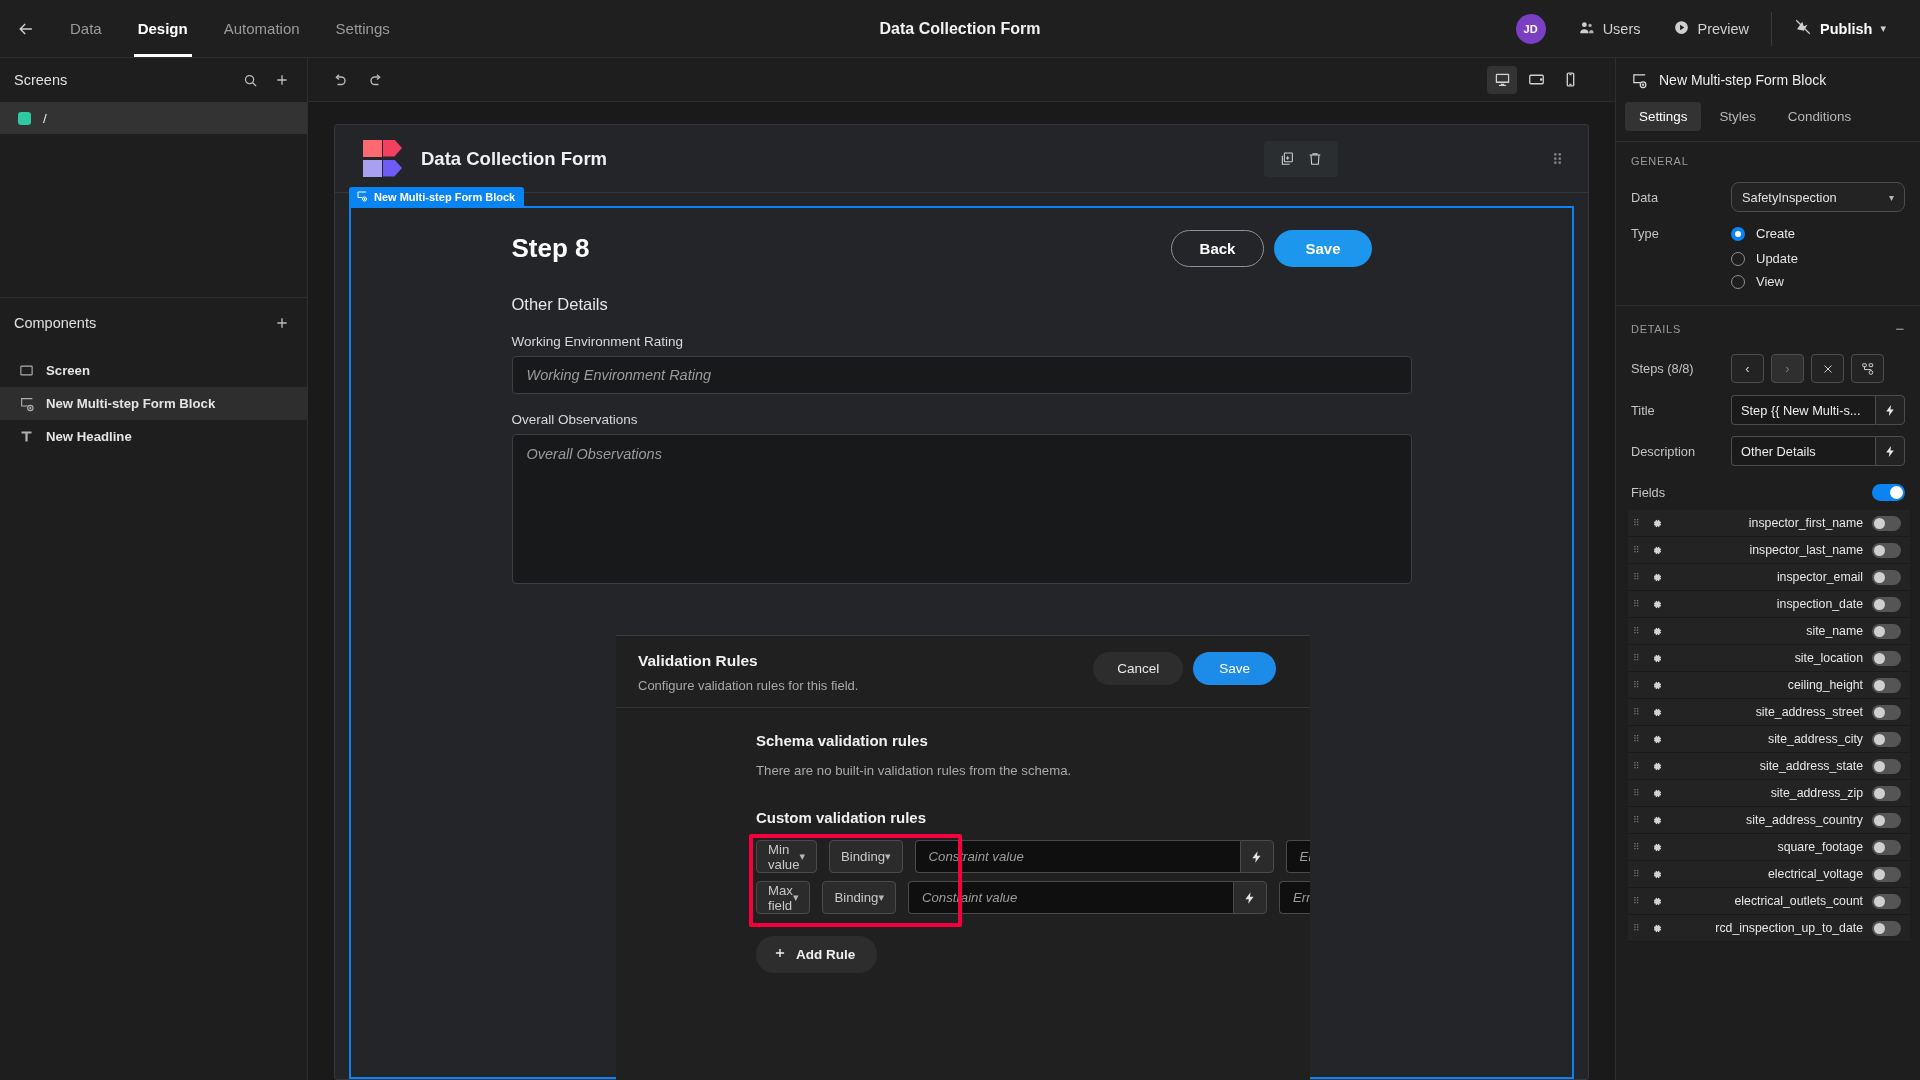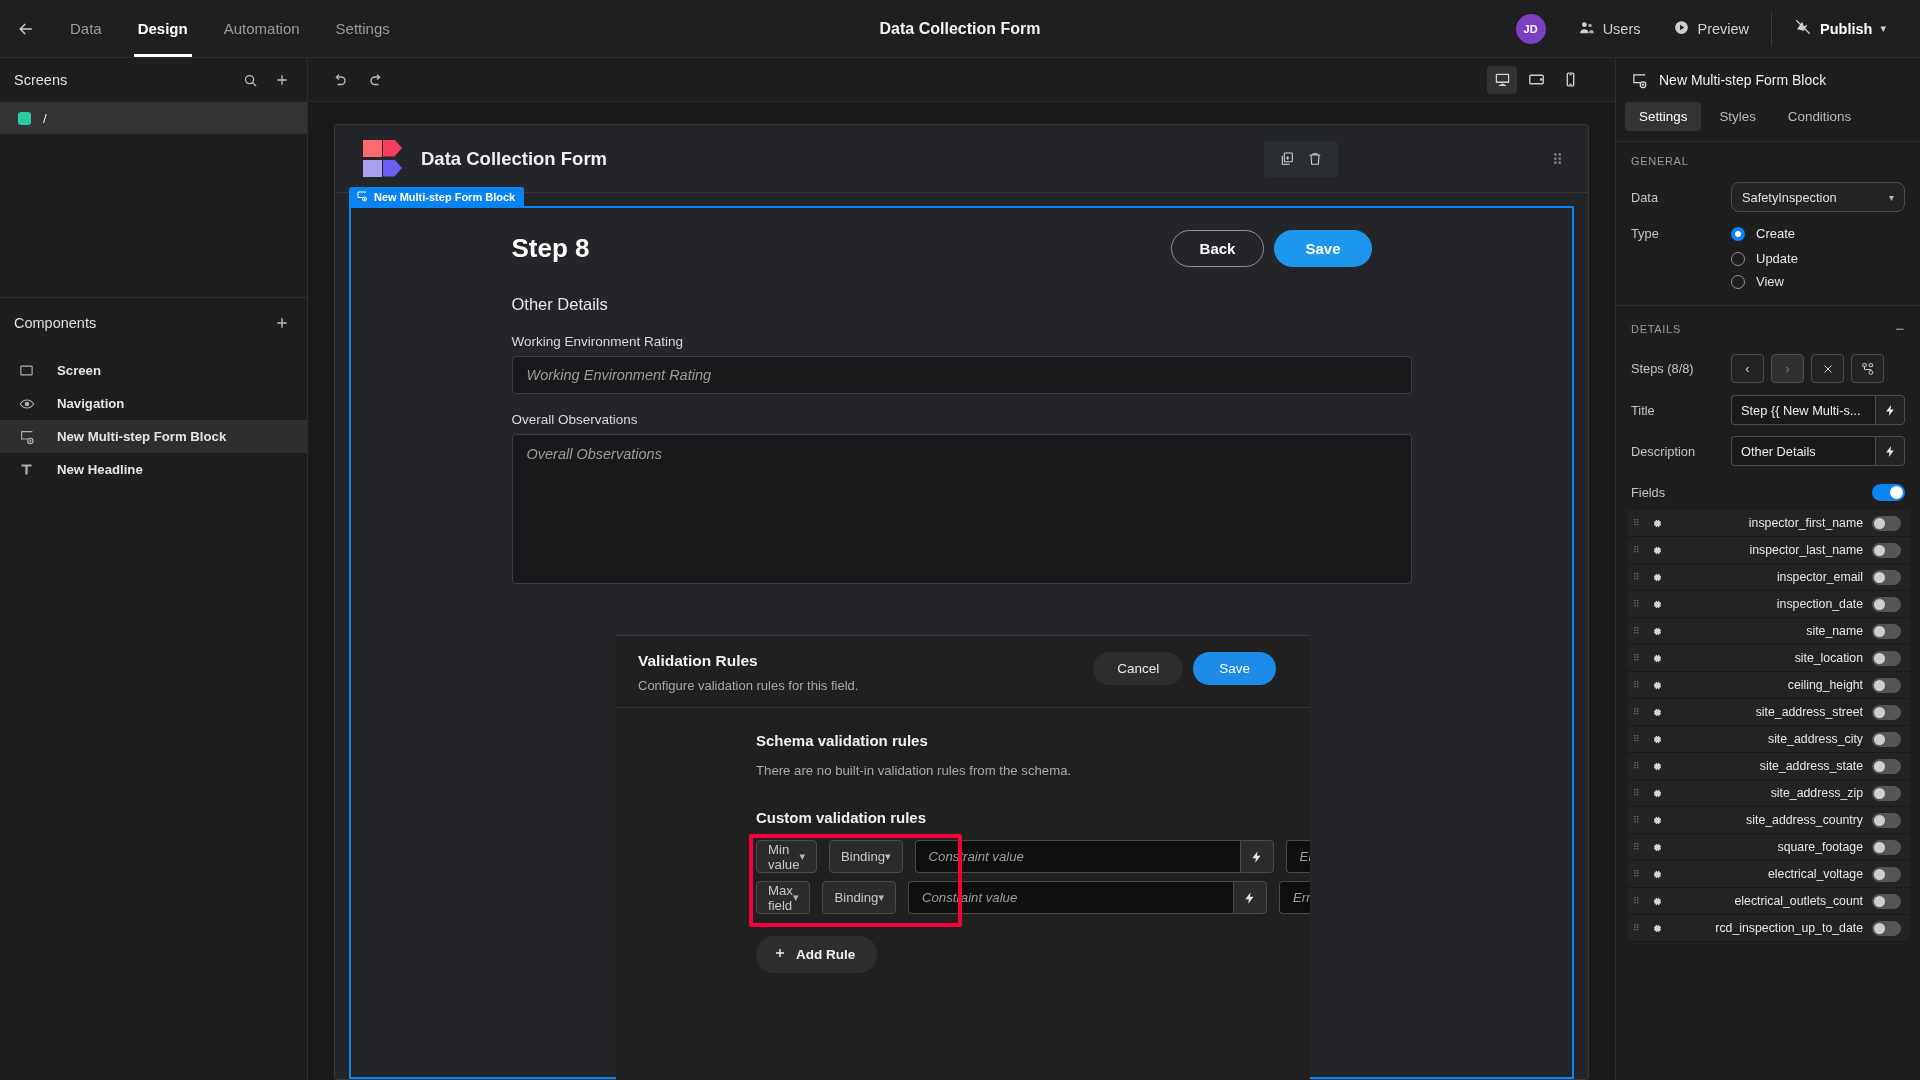--- a/index.html
+++ b/index.html
@@ -55,21 +55,21 @@
   .screens-list { flex: 0 0 auto; }
   .screen-row {
     height: 32px; display: flex; align-items: center; gap: 12px; padding: 0 18px;
     background: #333333; font-size: 13.5px; cursor: pointer;
   }
   .screen-dot { width: 13px; height: 13px; border-radius: 3px; background: #2dc9a0; }
   .spacer-fill { flex: 1; }
   .divider { height: 1px; background: #2e2e2e; }
   .comp-list { padding-top: 6px; }
   .comp-row {
-    height: 33px; display: flex; align-items: center; gap: 22px; padding: 0 18px;
+    height: 33px; display: flex; align-items: center; gap: 11px; padding: 0 18px;
     font-size: 13.2px; color: #e4e4e4; font-weight: bold; cursor: pointer;
   }
   .comp-row.selected { background: #2e2e2e; }
   .comp-ico { width: 17px; height: 17px; display: flex; align-items: center; justify-content: center; color: #b0b0b0; }
 
   
   .center { flex: 1; display: flex; flex-direction: column; min-width: 0; background: #1a1a1a; position: relative; }
   .canvas-toolbar {
     height: 44px; min-height: 44px; display: flex; align-items: center; padding: 0 22px; gap: 20px;
     background: #1e1e1e; border-bottom: 1px solid #2b2b2b;
@@ -320,29 +320,20 @@
       </div>
       <div class="comp-list">
         <div class="comp-row">
           <span class="comp-ico">
             <svg width="15" height="15" viewBox="0 0 24 24" fill="none" stroke="currentColor" stroke-width="1.8">
                 <rect x="3" y="5" width="18" height="14" rx="1"></rect>
               </svg>
           </span>
           <span>Screen</span>
         </div>
-        <div class="comp-row">
-          <span class="comp-ico">
-            <svg width="16" height="16" viewBox="0 0 24 24" fill="none" stroke="currentColor" stroke-width="1.7">
-                <path d="M2 12s3.6-6 10-6 10 6 10 6-3.6 6-10 6S2 12 2 12z"></path>
-                <circle cx="12" cy="12" r="2.6" fill="currentColor"></circle>
-              </svg>
-          </span>
-          <span>Navigation</span>
-        </div>
         <div class="comp-row selected">
           <span class="comp-ico">
             <svg width="16" height="16" viewBox="0 0 24 24" fill="none" stroke="currentColor" stroke-width="1.7">
                 <path d="M20 4H4v11h9"></path>
                 <circle cx="17" cy="18" r="4"></circle>
                 <path d="M17 16.3v3.4M15.3 18h3.4"></path>
               </svg>
           </span>
           <span>New Multi-step Form Block</span>
         </div>

